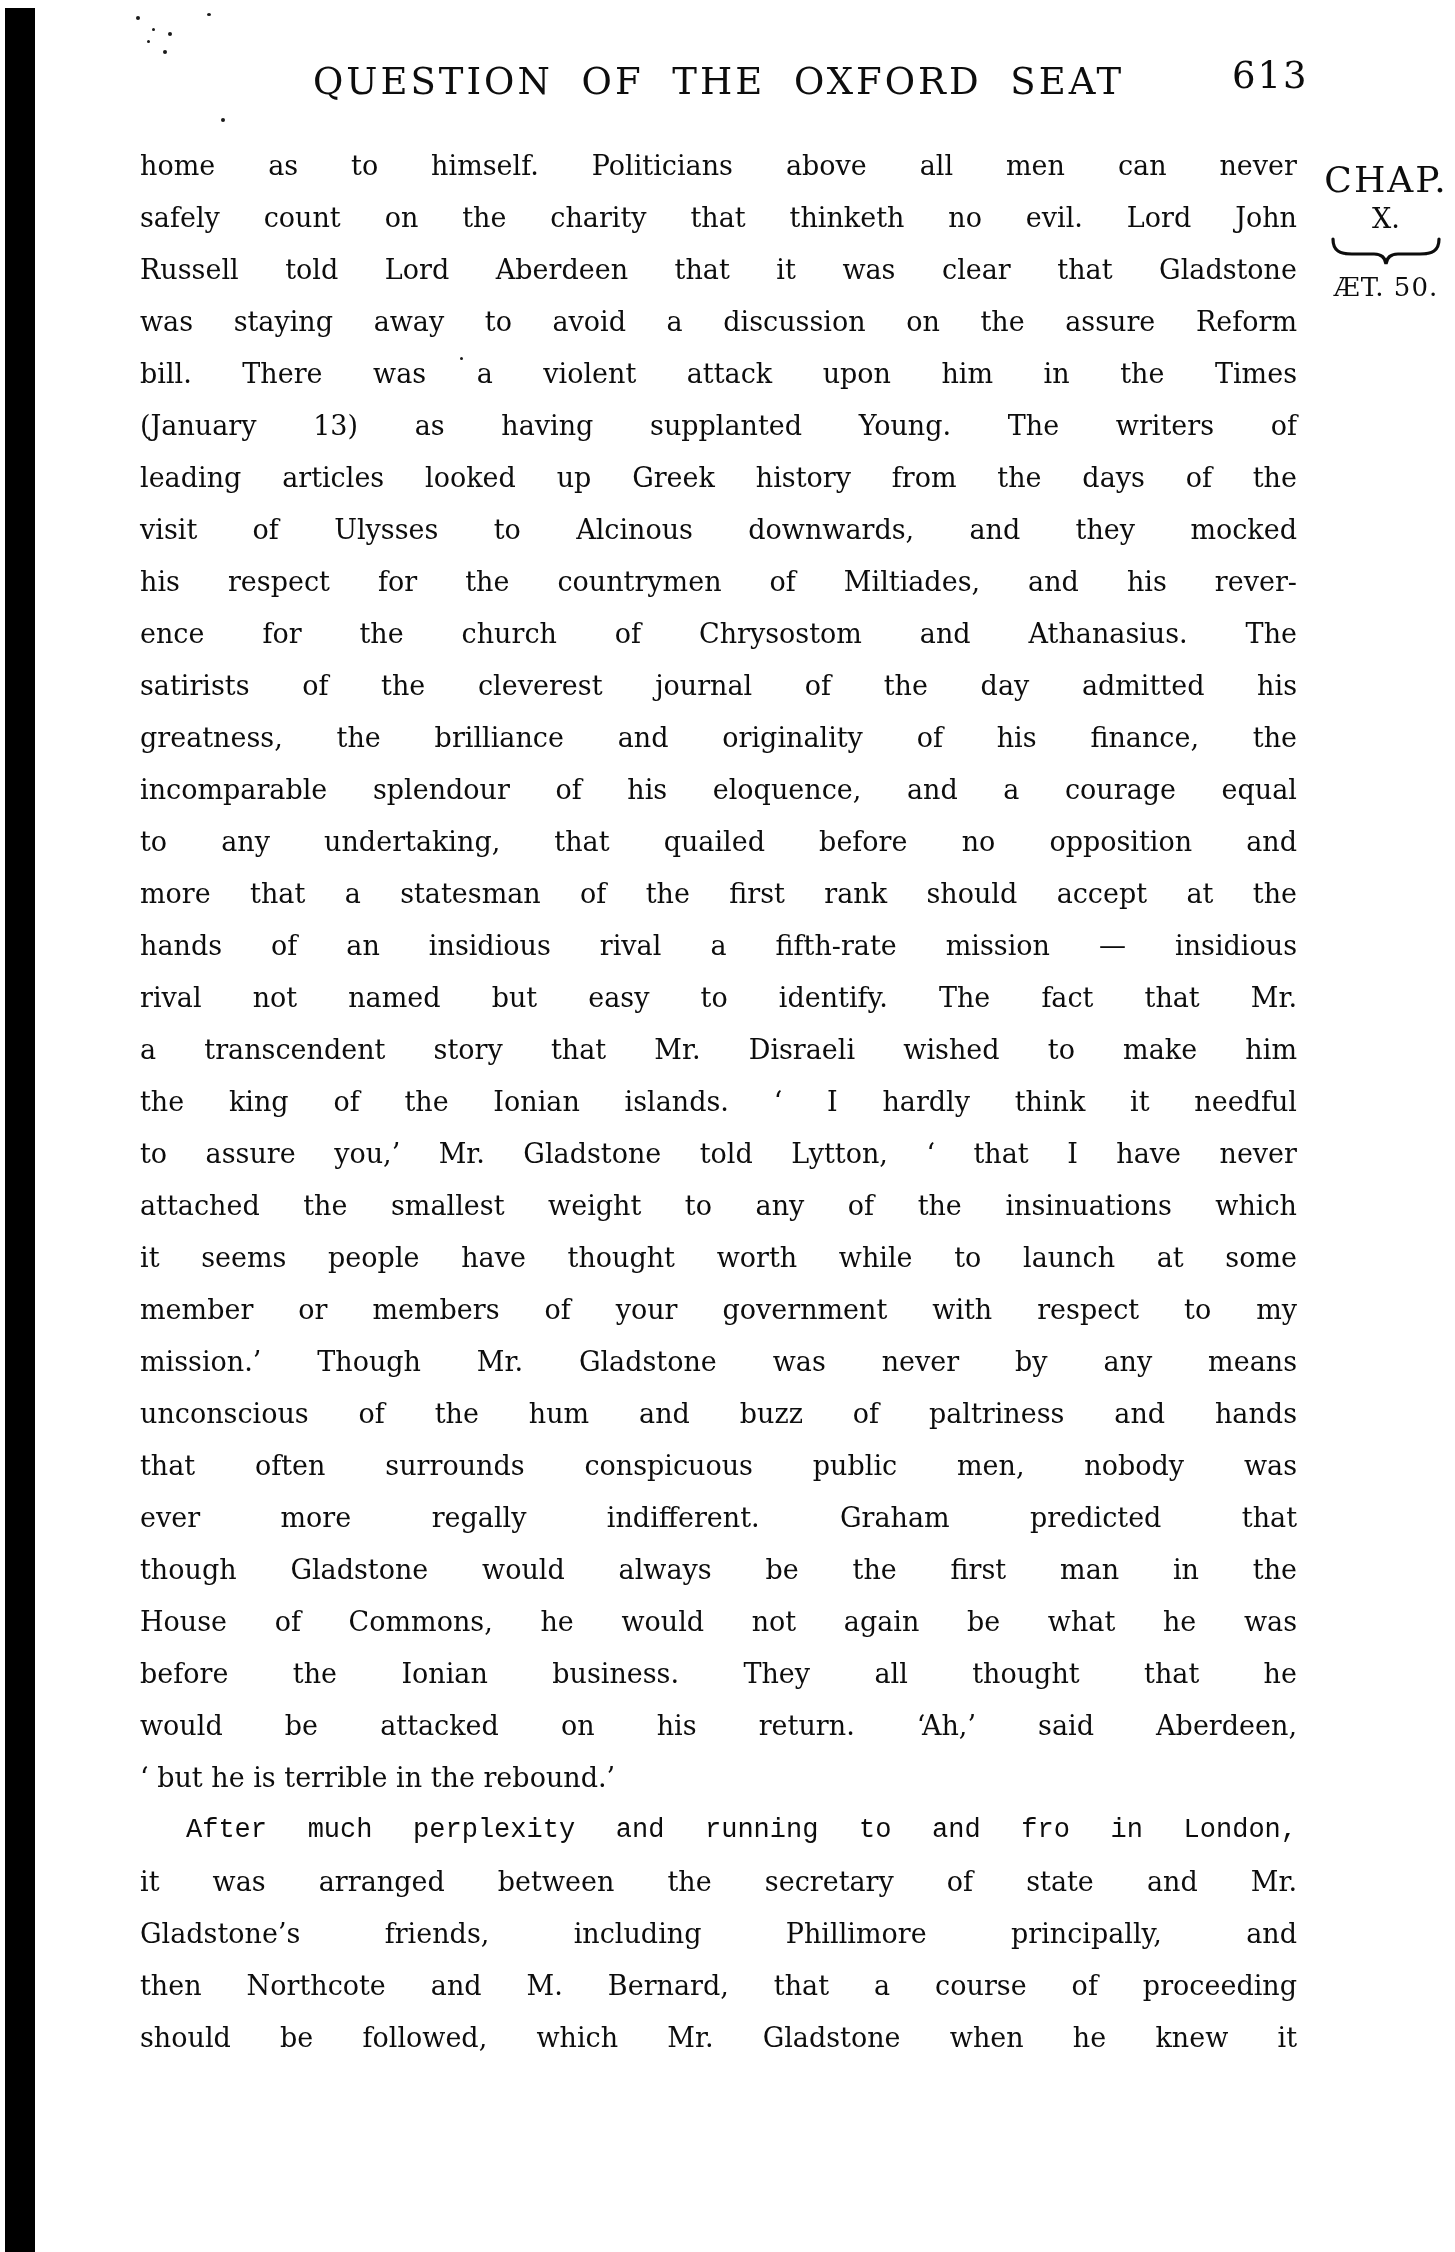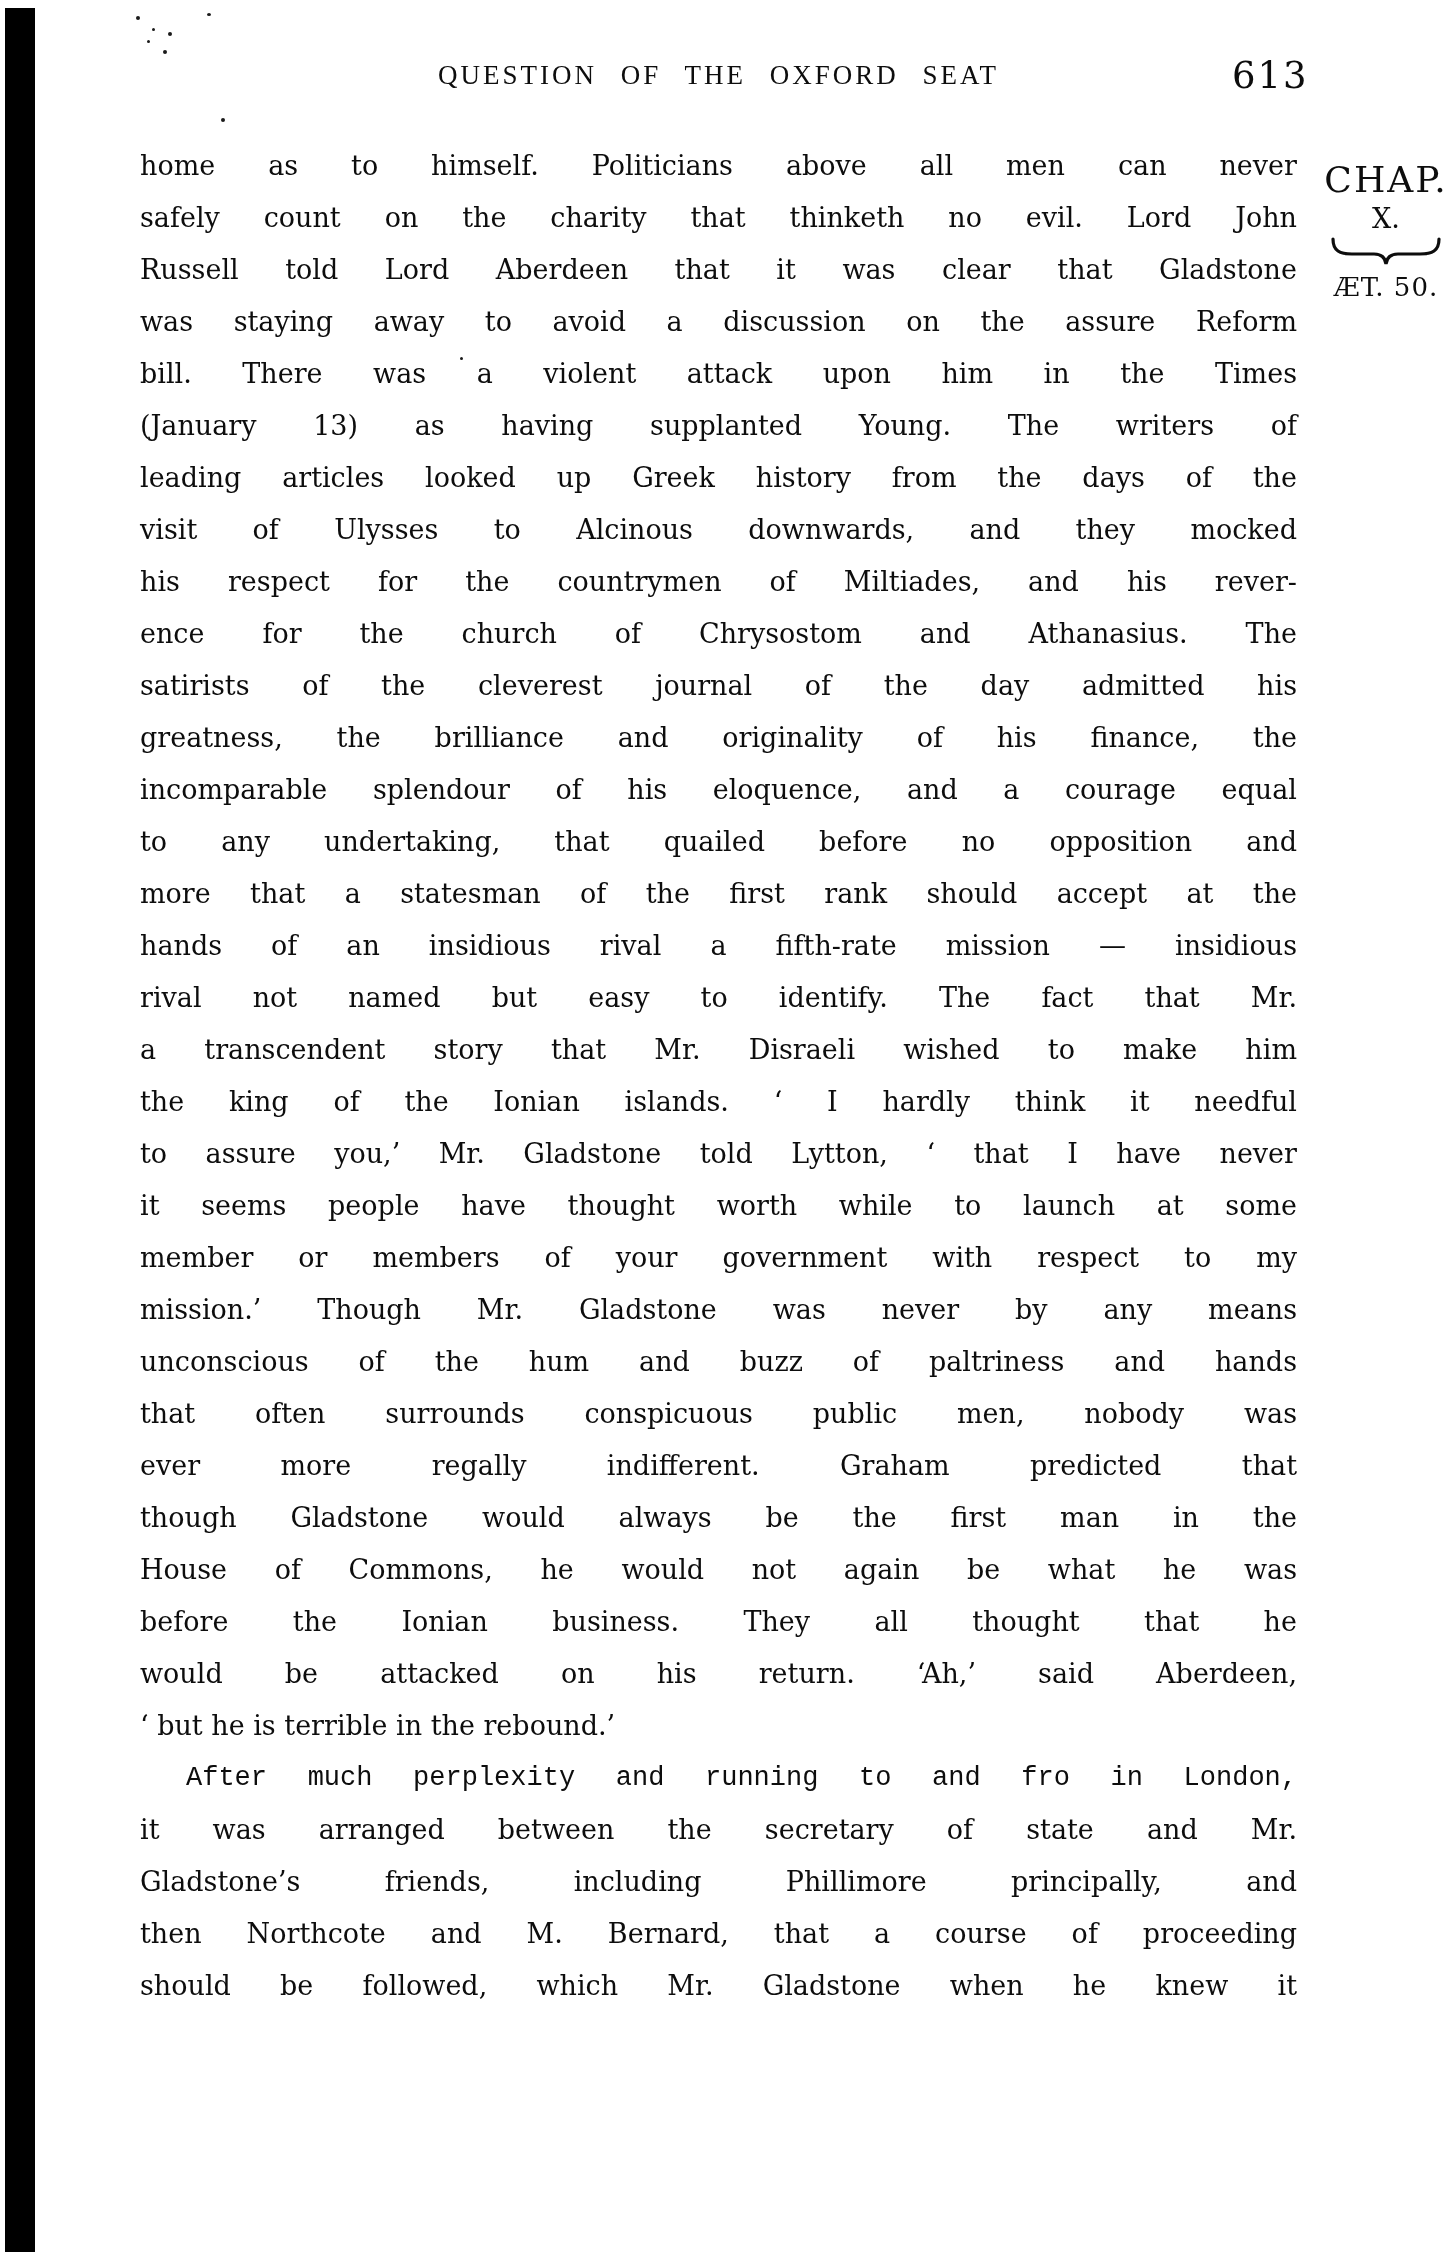--- a/index.html
+++ b/index.html
@@ -28,25 +28,24 @@
   .s4 { left: 147px; top: 40px;  width: 3px; height: 3px; }
   .s5 { left: 163px; top: 50px;  width: 4px; height: 4px; }
   .s6 { left: 207px; top: 13px;  width: 4px; height: 3px; }
   .s7 { left: 221px; top: 118px; width: 4px; height: 4px; }
   .s8 { left: 460px; top: 357px; width: 3px; height: 3px; }
 
   .running-title {
     position: absolute;
     left: 140px; top: 60px; width: 1157px;
     text-align: center;
-    font-size: 27px;
+    font-size: 37px;
     letter-spacing: 3px;
     word-spacing: 14px;
     white-space: nowrap;
-    font-family: Liberation Serif, serif;
   }
   .page-number {
     position: absolute;
     left: 1232px; top: 54px;
     font-size: 37px;
     letter-spacing: 2px;
   }
 
   .margin-notes {
     position: absolute;
@@ -116,20 +115,21 @@
       <div class="line"><span>satirists of the cleverest journal of the day admitted his</span></div>
       <div class="line"><span>greatness, the brilliance and originality of his finance, the</span></div>
       <div class="line"><span>incomparable splendour of his eloquence, and a courage equal</span></div>
       <div class="line"><span>to any undertaking, that quailed before no opposition and</span></div>
       <div class="line"><span>more that a statesman of the first rank should accept at the</span></div>
       <div class="line"><span>hands of an insidious rival a fifth-rate mission — insidious</span></div>
       <div class="line"><span>rival not named but easy to identify.  The fact that Mr.</span></div>
       <div class="line"><span>a transcendent story that Mr. Disraeli wished to make him</span></div>
       <div class="line"><span>the king of the Ionian islands.  ‘ I hardly think it needful</span></div>
       <div class="line"><span>to assure you,’ Mr. Gladstone told Lytton, ‘ that I have never</span></div>
+      <div class="line"><span>attached the smallest weight to any of the insinuations which</span></div>
       <div class="line"><span>it seems people have thought worth while to launch at some</span></div>
       <div class="line"><span>member or members of your government with respect to my</span></div>
       <div class="line"><span>mission.’  Though Mr. Gladstone was never by any means</span></div>
       <div class="line"><span>unconscious of the hum and buzz of paltriness and hands</span></div>
       <div class="line"><span>that often surrounds conspicuous public men, nobody was</span></div>
       <div class="line"><span>ever more regally indifferent.  Graham predicted that</span></div>
       <div class="line"><span>though Gladstone would always be the first man in the</span></div>
       <div class="line"><span>House of Commons, he would not again be what he was</span></div>
       <div class="line"><span>before the Ionian business.  They all thought that he</span></div>
       <div class="line"><span>would be attacked on his return.  ‘</span><span class="it">Ah</span><span>,’ said Aberdeen,</span></div>

